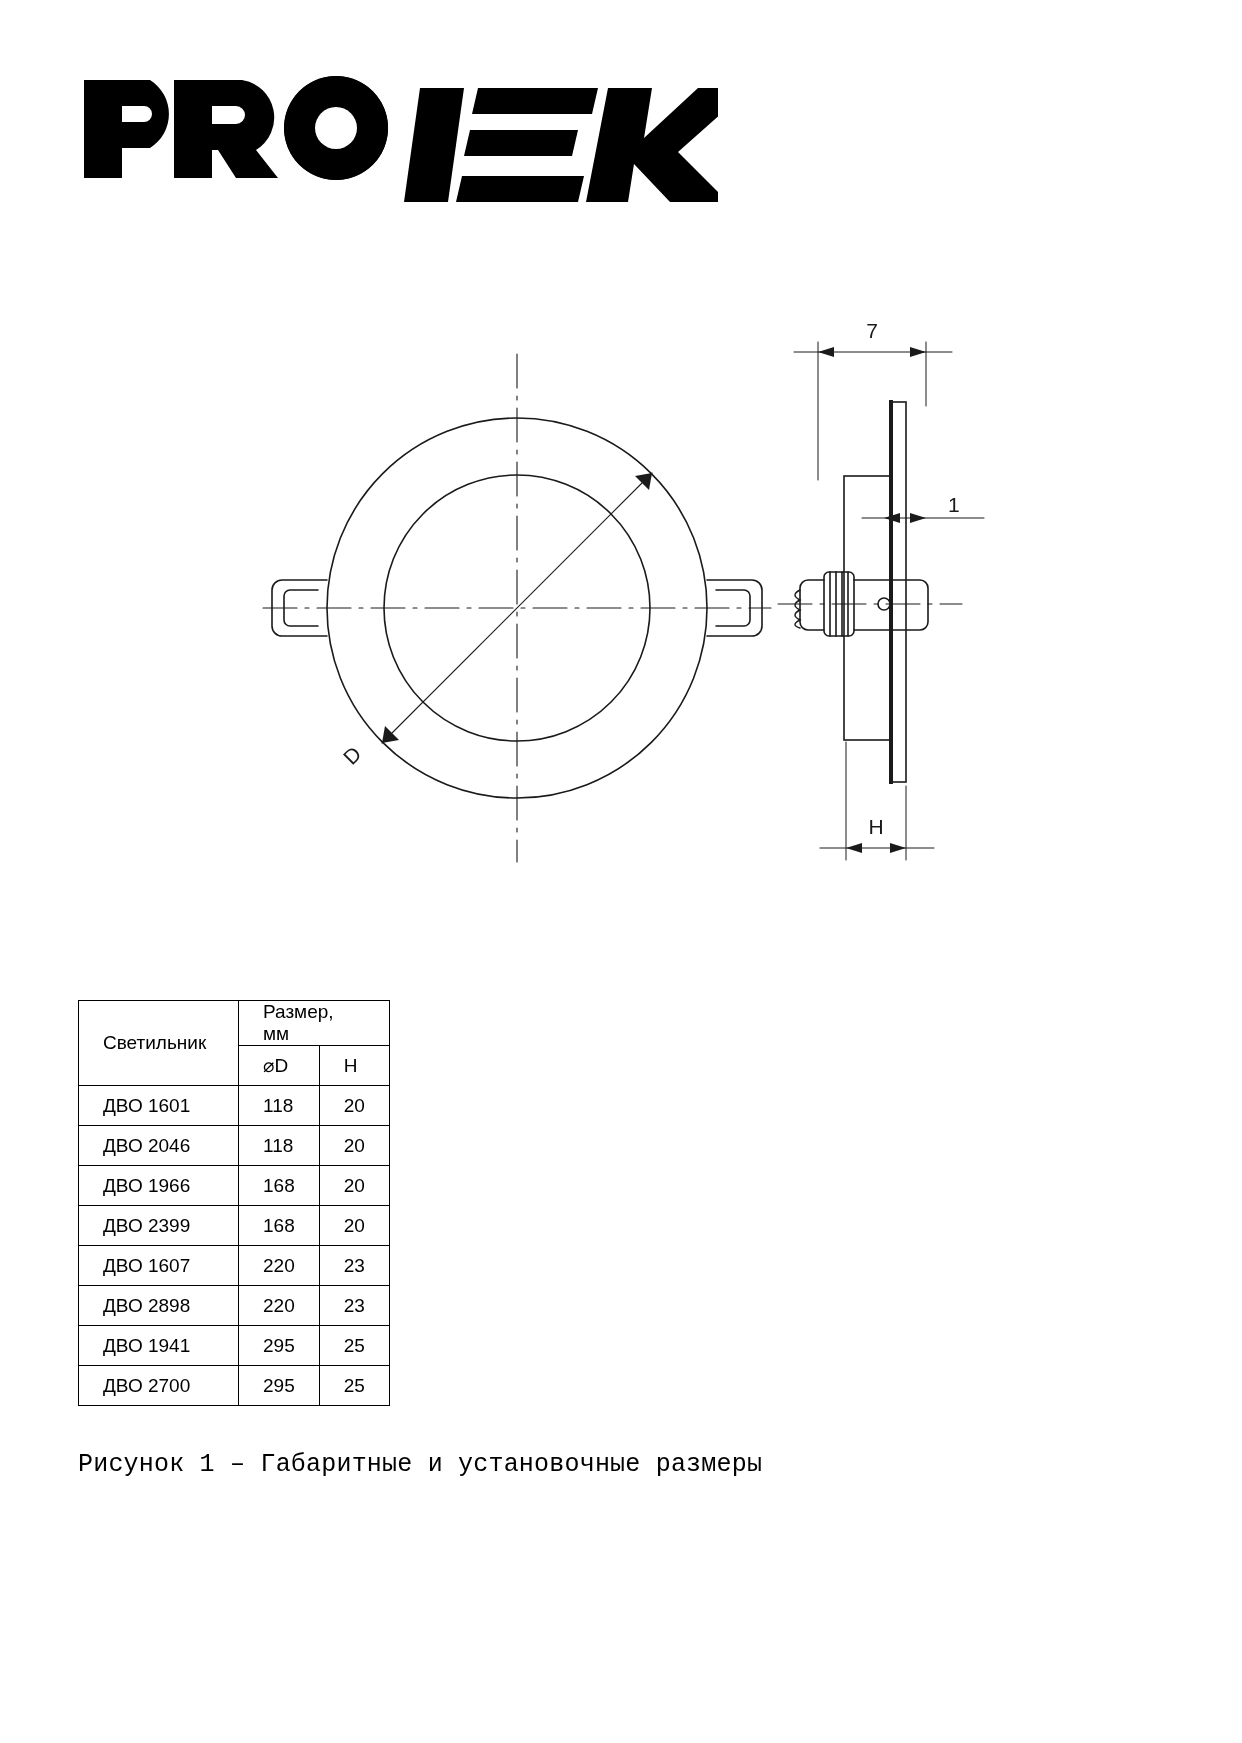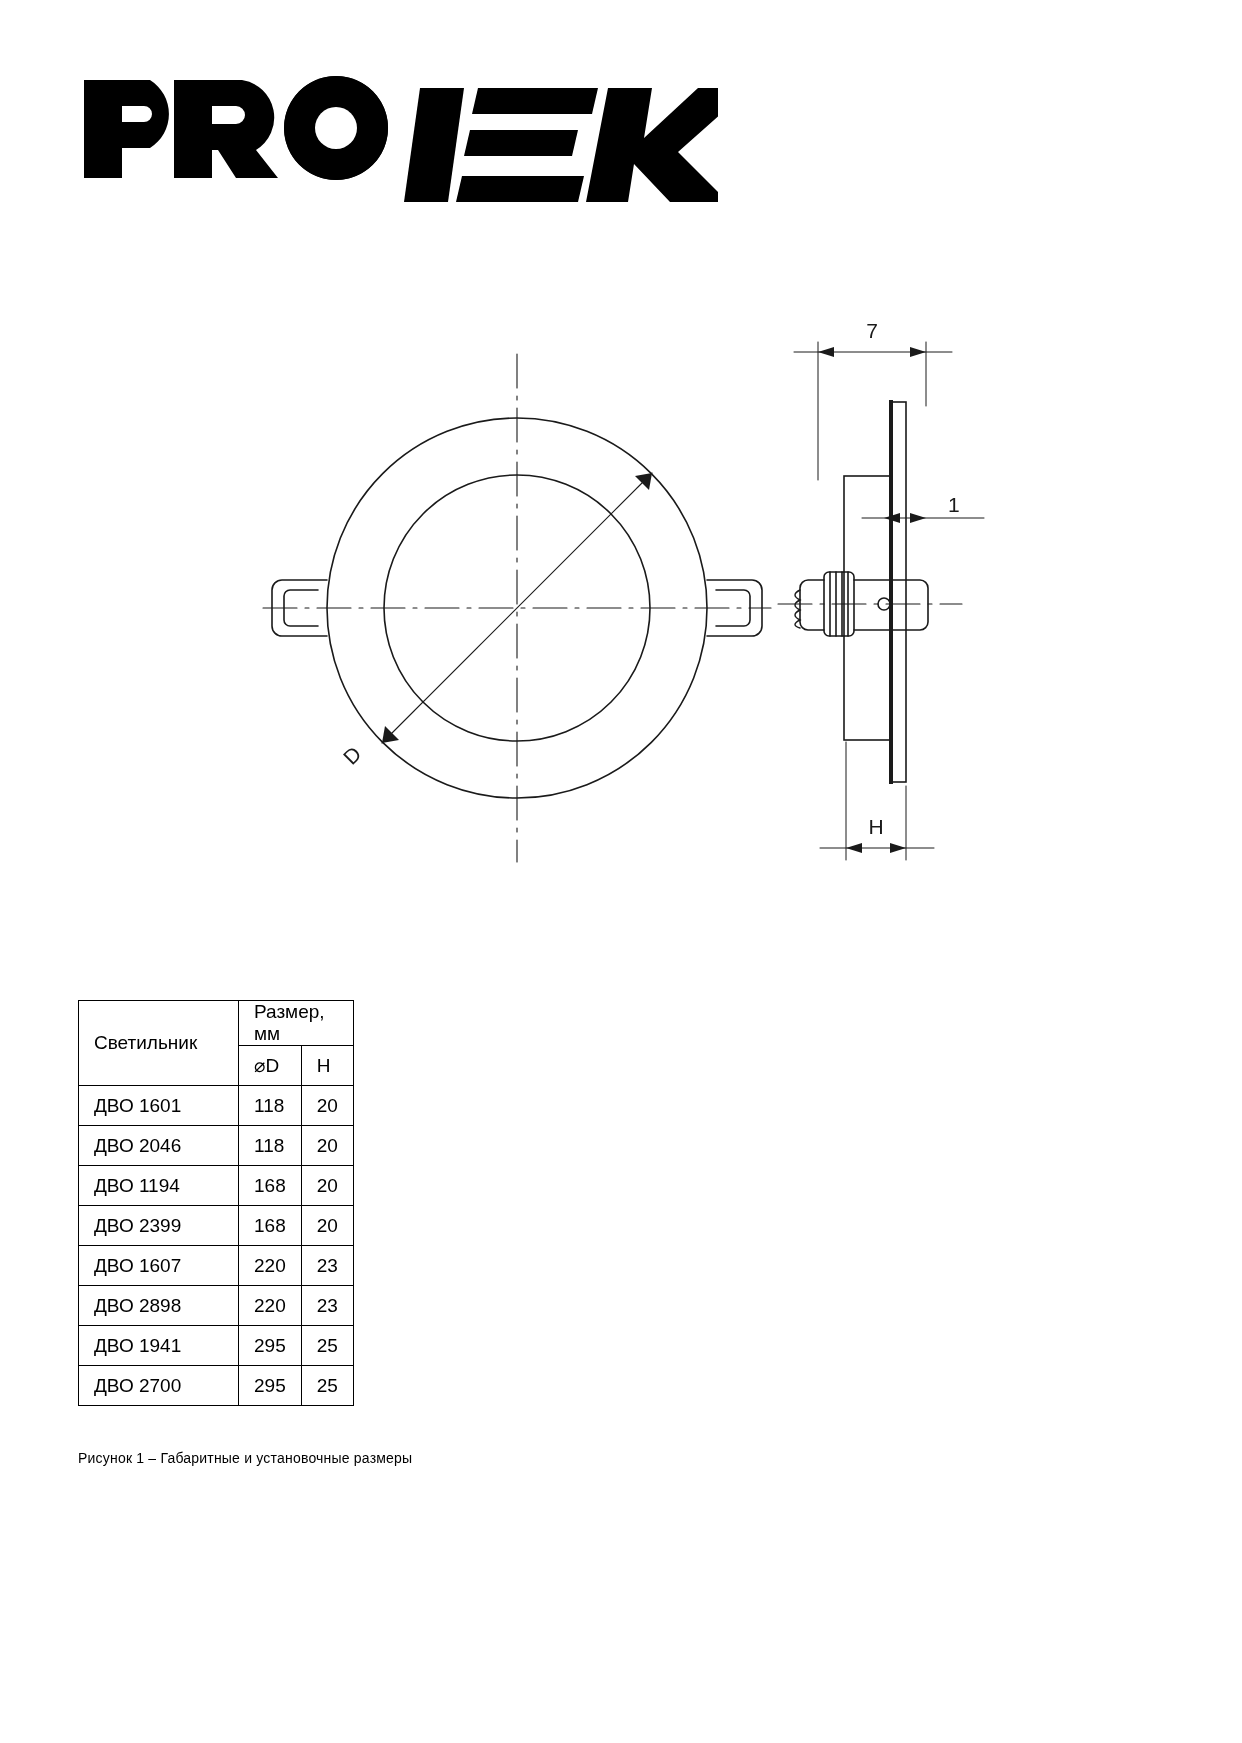--- a/index.html
+++ b/index.html
@@ -41,37 +41,38 @@
     position: absolute;
     left: 78px;
     top: 1000px;
     border-collapse: collapse;
     font-size: 19px;
   }
   .dim-table td, .dim-table th {
     border: 1px solid #000000;
     font-weight: normal;
     text-align: left;
-    padding: 0 15px;
+    padding: 0 24px;
     height: 40px;
     vertical-align: middle;
     box-sizing: border-box;
   }
   .col-name  { width: 160px; margin-top: 36px; }
   .col-d     { width: 60px; }
   .col-h     { width: 52px; }
   .hdr-span  { text-align: left; }
 
   
   .caption {
     position: absolute;
     left: 78px;
     top: 1450px;
-    font-size: 14px;
+    font-size: 25px;
     letter-spacing: 0.2px;
+    font-family: Liberation Mono, monospace;
   }
 </style>
 </head>
 <body>
 
 <div class="logo">
   <svg width="640" height="150" viewBox="0 0 640 150" xmlns="http://www.w3.org/2000/svg">
 
     <g fill="#000000">
 
@@ -200,21 +201,21 @@
       <td>ДВО 1601</td>
       <td>118</td>
       <td>20</td>
     </tr>
     <tr>
       <td>ДВО 2046</td>
       <td>118</td>
       <td>20</td>
     </tr>
     <tr>
-      <td>ДВО 1194</td>
+      <td>ДВО 1966</td>
       <td>168</td>
       <td>20</td>
     </tr>
     <tr>
       <td>ДВО 2399</td>
       <td>168</td>
       <td>20</td>
     </tr>
     <tr>
       <td>ДВО 1607</td>

